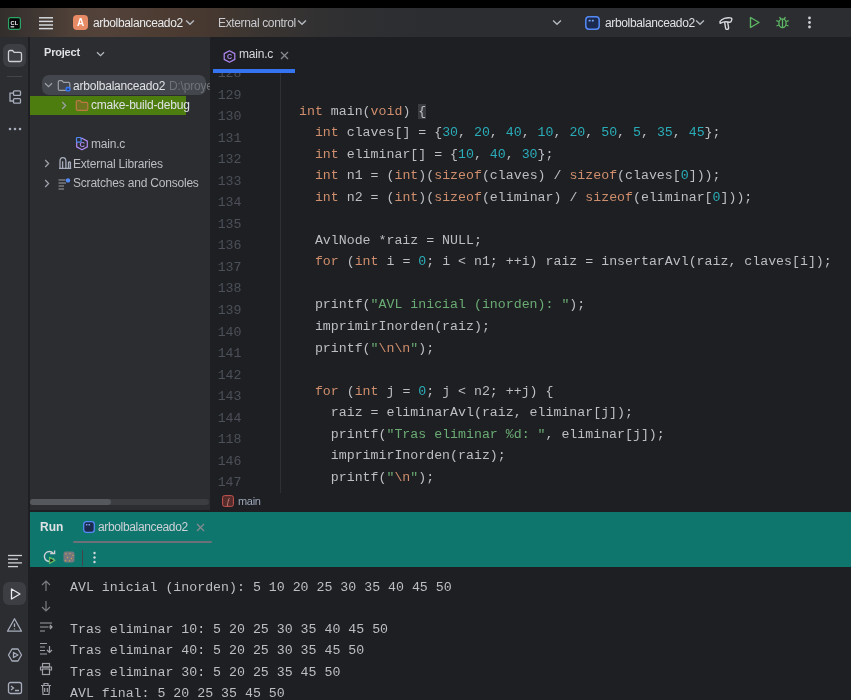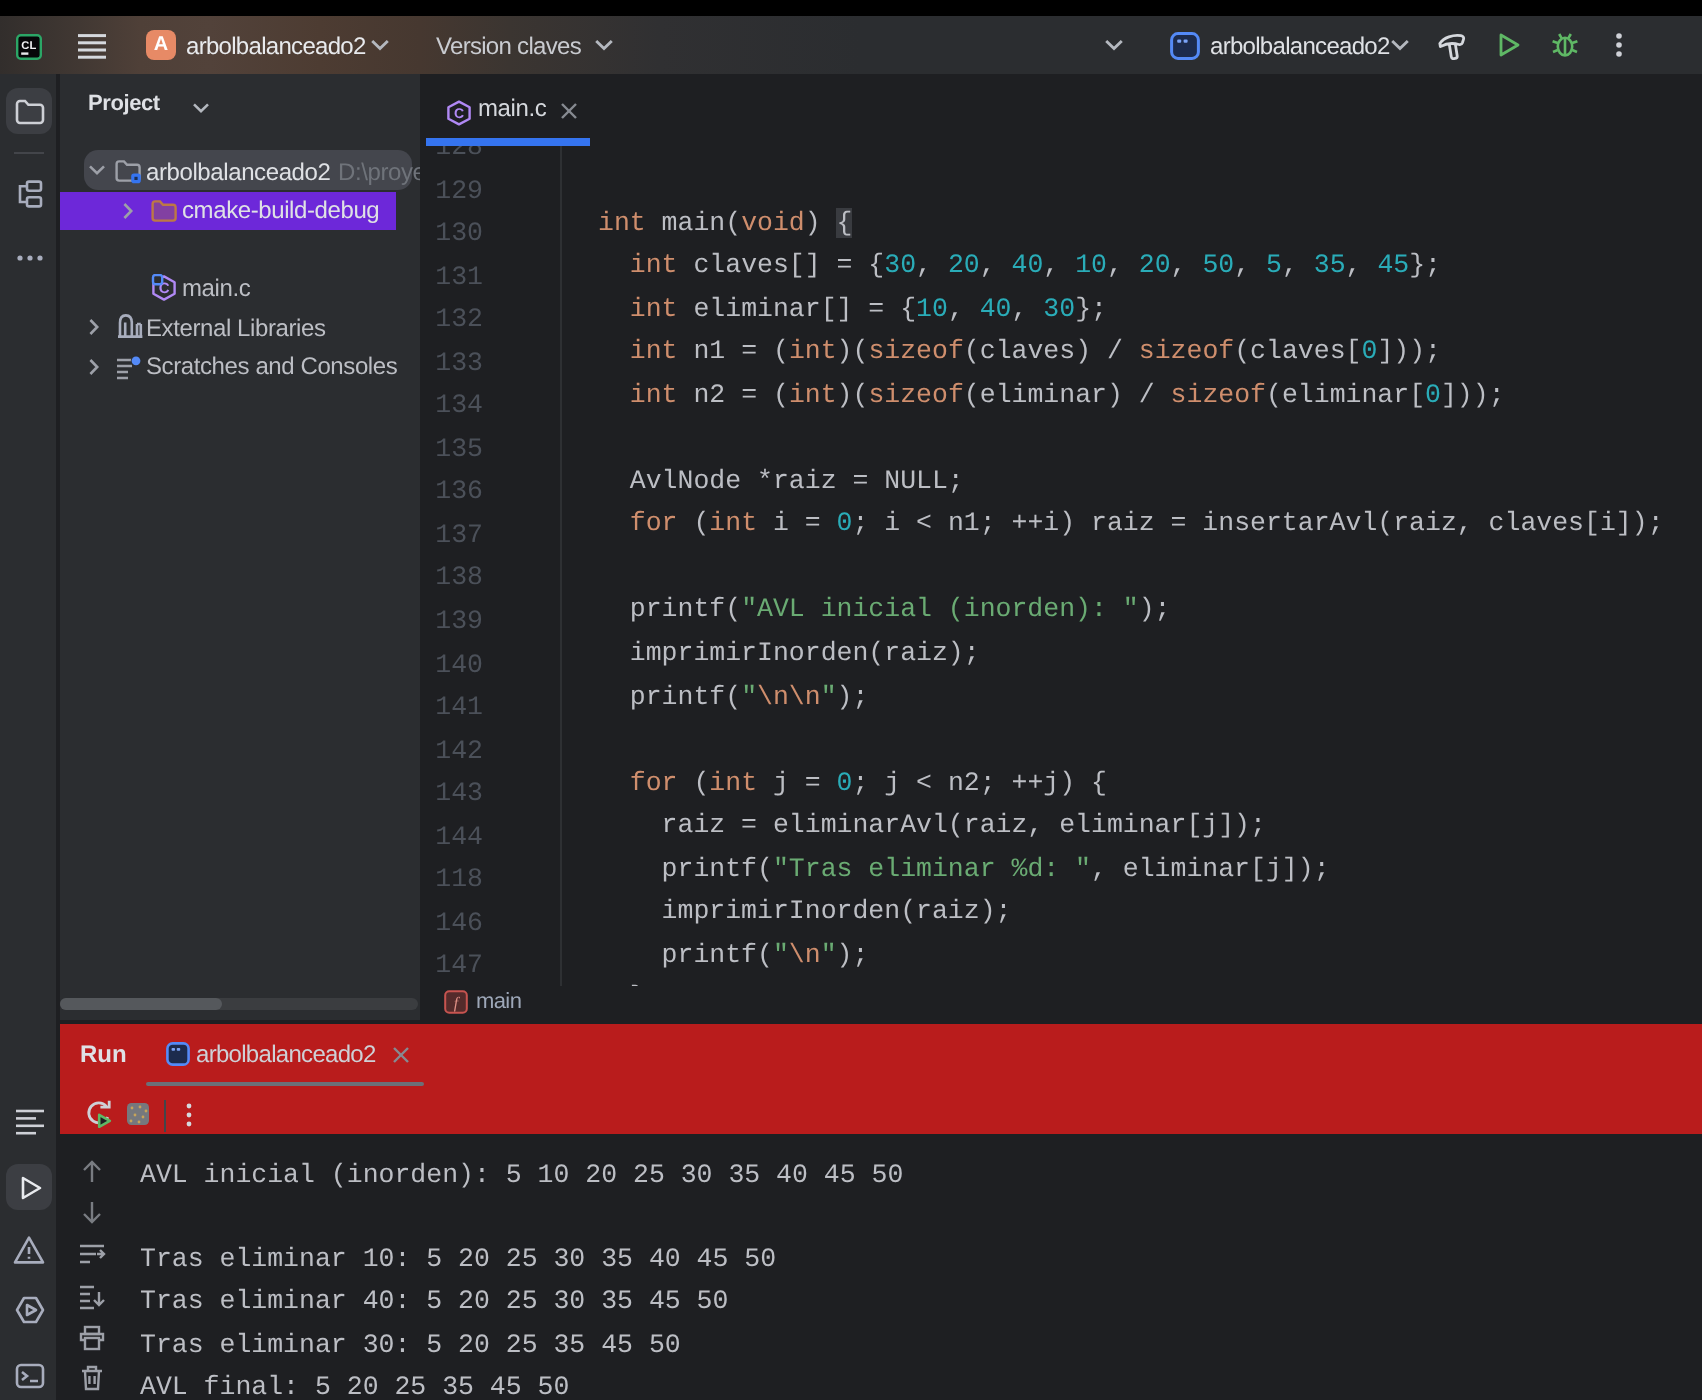--- a/index.html
+++ b/index.html
@@ -33,21 +33,21 @@
 #codeclip { position:absolute; left:0; top:36px; width:641px; height:420px; overflow:hidden; }
 #codearea { position:absolute; left:0; top:-10px; }
 .cl { position:relative; color:#BCBEC4; height:21.55px; font-size:13.25px; line-height:21.55px; white-space:pre; font-family:"Liberation Mono", monospace; }
 .cl .num { position:absolute; left:0; width:31.5px; text-align:right; color:#4B5059; }
 .cl .code { position:absolute; left:89px;margin-top:16px; }
 .kw { color:#CF8E6D; } .nm { color:#2AACB8; } .st { color:#6AAB73; } .es { color:#CF8E6D; }
 #gutline { position:absolute; left:70px; top:36px; width:1px; height:420px; background:#2E3033; }
 #crumbs { position:absolute; left:0; top:456px; width:641px; height:17px; background:#1E1F22; }
 
 
-#runpanel { left:30px; top:512px; width:821px; height:164px; background:#b91c1c; }
+#runpanel { left:30px; top:512px; width:821px; height:164px; background:#0f766e; }
 #runhdr { position:absolute; left:0; top:0; width:821px; height:31px; }
 #runtab-line { position:absolute; left:43px; top:28.5px; width:139px; height:2.5px; background:#6C7078; border-radius:2px; }
 #runtools { position:absolute; left:0; top:31px; width:821px; height:28px; }
 #console { position:absolute; left:0; top:55px; width:821px; height:133px; background:#1E1F22; color:#BCBEC4; }
 #console pre { position:absolute; left:40px; top:9.5px; line-height:21.3px; font-family:"Liberation Mono", monospace; font-size:13.25px; }
 .cicon { position:absolute; left:9px; width:14px; height:14px; }
 
 svg { display:block; }
 </style>
 </head>
@@ -69,21 +69,21 @@
         <line x1="0" y1="8" x2="14" y2="8"></line>
         <line x1="0" y1="11.6" x2="14" y2="11.6"></line>
       </g>
   </svg>
 
   <div class="abs" style="left:73px;top:7px;width:15px;height:15px;border-radius:4px;background:#E78A66;color:#fff;font-size:10px;font-weight:bold;text-align:center;line-height:15px;">A</div>
   <div class="txt" style="left:93px;color:#E8EAED;">arbolbalanceado2</div>
   <svg class="abs" style="left:185px;top:11px" width="10" height="7" viewBox="0 0 9 6">
       <path d="M1 1.2 L4.5 4.6 L8 1.2" stroke="#B4B8BF" stroke-width="1.3" fill="none"></path>
     </svg>
-  <div class="txt" style="left:218px;color:#C9CBD0;">Version claves</div>
+  <div class="txt" style="left:218px;color:#C9CBD0;">External control</div>
   <svg class="abs" style="left:297px;top:11px" width="10" height="7" viewBox="0 0 9 6">
       <path d="M1 1.2 L4.5 4.6 L8 1.2" stroke="#B4B8BF" stroke-width="1.3" fill="none"></path>
     </svg>
 
   <div class="txt" style="left:514px;color:#D5D8DD;margin-top:22px;">Debug</div>
   <svg class="abs" style="left:552px;top:11px" width="10" height="7" viewBox="0 0 9 6">
       <path d="M1 1.2 L4.5 4.6 L8 1.2" stroke="#B4B8BF" stroke-width="1.3" fill="none"></path>
     </svg>
 
   <svg class="abs" style="left:585px;top:8px" width="15" height="14" viewBox="0 0 15 14">
@@ -204,21 +204,21 @@
       </svg>
     <svg class="abs" style="left:27px;top:3px" width="14" height="13" viewBox="0 0 14 13">
       <path d="M1.3 3 C1.3 2.3 1.9 1.7 2.6 1.7 L5 1.7 L6.5 3.4 L11.5 3.4 C12.2 3.4 12.8 4 12.8 4.7 L12.8 10 C12.8 10.7 12.2 11.3 11.5 11.3 L2.6 11.3 C1.9 11.3 1.3 10.7 1.3 10 Z" stroke="#9DA0A8" stroke-width="1.2" fill="none"></path>
       <rect x="8.6" y="7.8" width="4.8" height="4.8" rx="1.4" fill="#3574F0"></rect>
         <rect x="10.2" y="9.4" width="1.6" height="1.6" fill="#1a2d52"></rect>
     </svg>
     <span class="lbl" style="left:43px;color:#DFE1E5;">arbolbalanceado2</span>
     <span class="lbl" style="left:139px;color:#6F737A;">D:\proyectos</span>
   </div>
 
-  <div class="trow" style="top:58.5px;background:#6d28d9;width:168px;">
+  <div class="trow" style="top:58.5px;background:#4d7c0f;width:156px;">
     <svg class="abs" style="left:31px;top:5px" width="6" height="9" viewBox="0 0 6 9">
         <path d="M1.2 1 L4.6 4.5 L1.2 8" stroke="#9DA0A8" stroke-width="1.3" fill="none"></path>
       </svg>
     <svg class="abs" style="left:45px;top:3px" width="14" height="13" viewBox="0 0 14 13">
       <path d="M1.3 3 C1.3 2.3 1.9 1.7 2.6 1.7 L5 1.7 L6.5 3.4 L11.5 3.4 C12.2 3.4 12.8 4 12.8 4.7 L12.8 10 C12.8 10.7 12.2 11.3 11.5 11.3 L2.6 11.3 C1.9 11.3 1.3 10.7 1.3 10 Z" stroke="#BD7845" stroke-width="1.2" fill="rgba(170,108,60,0.35)"></path>
     </svg>
     <span class="lbl" style="left:61px;color:#DFE1E5;">cmake-build-debug</span>
   </div>
 
 

